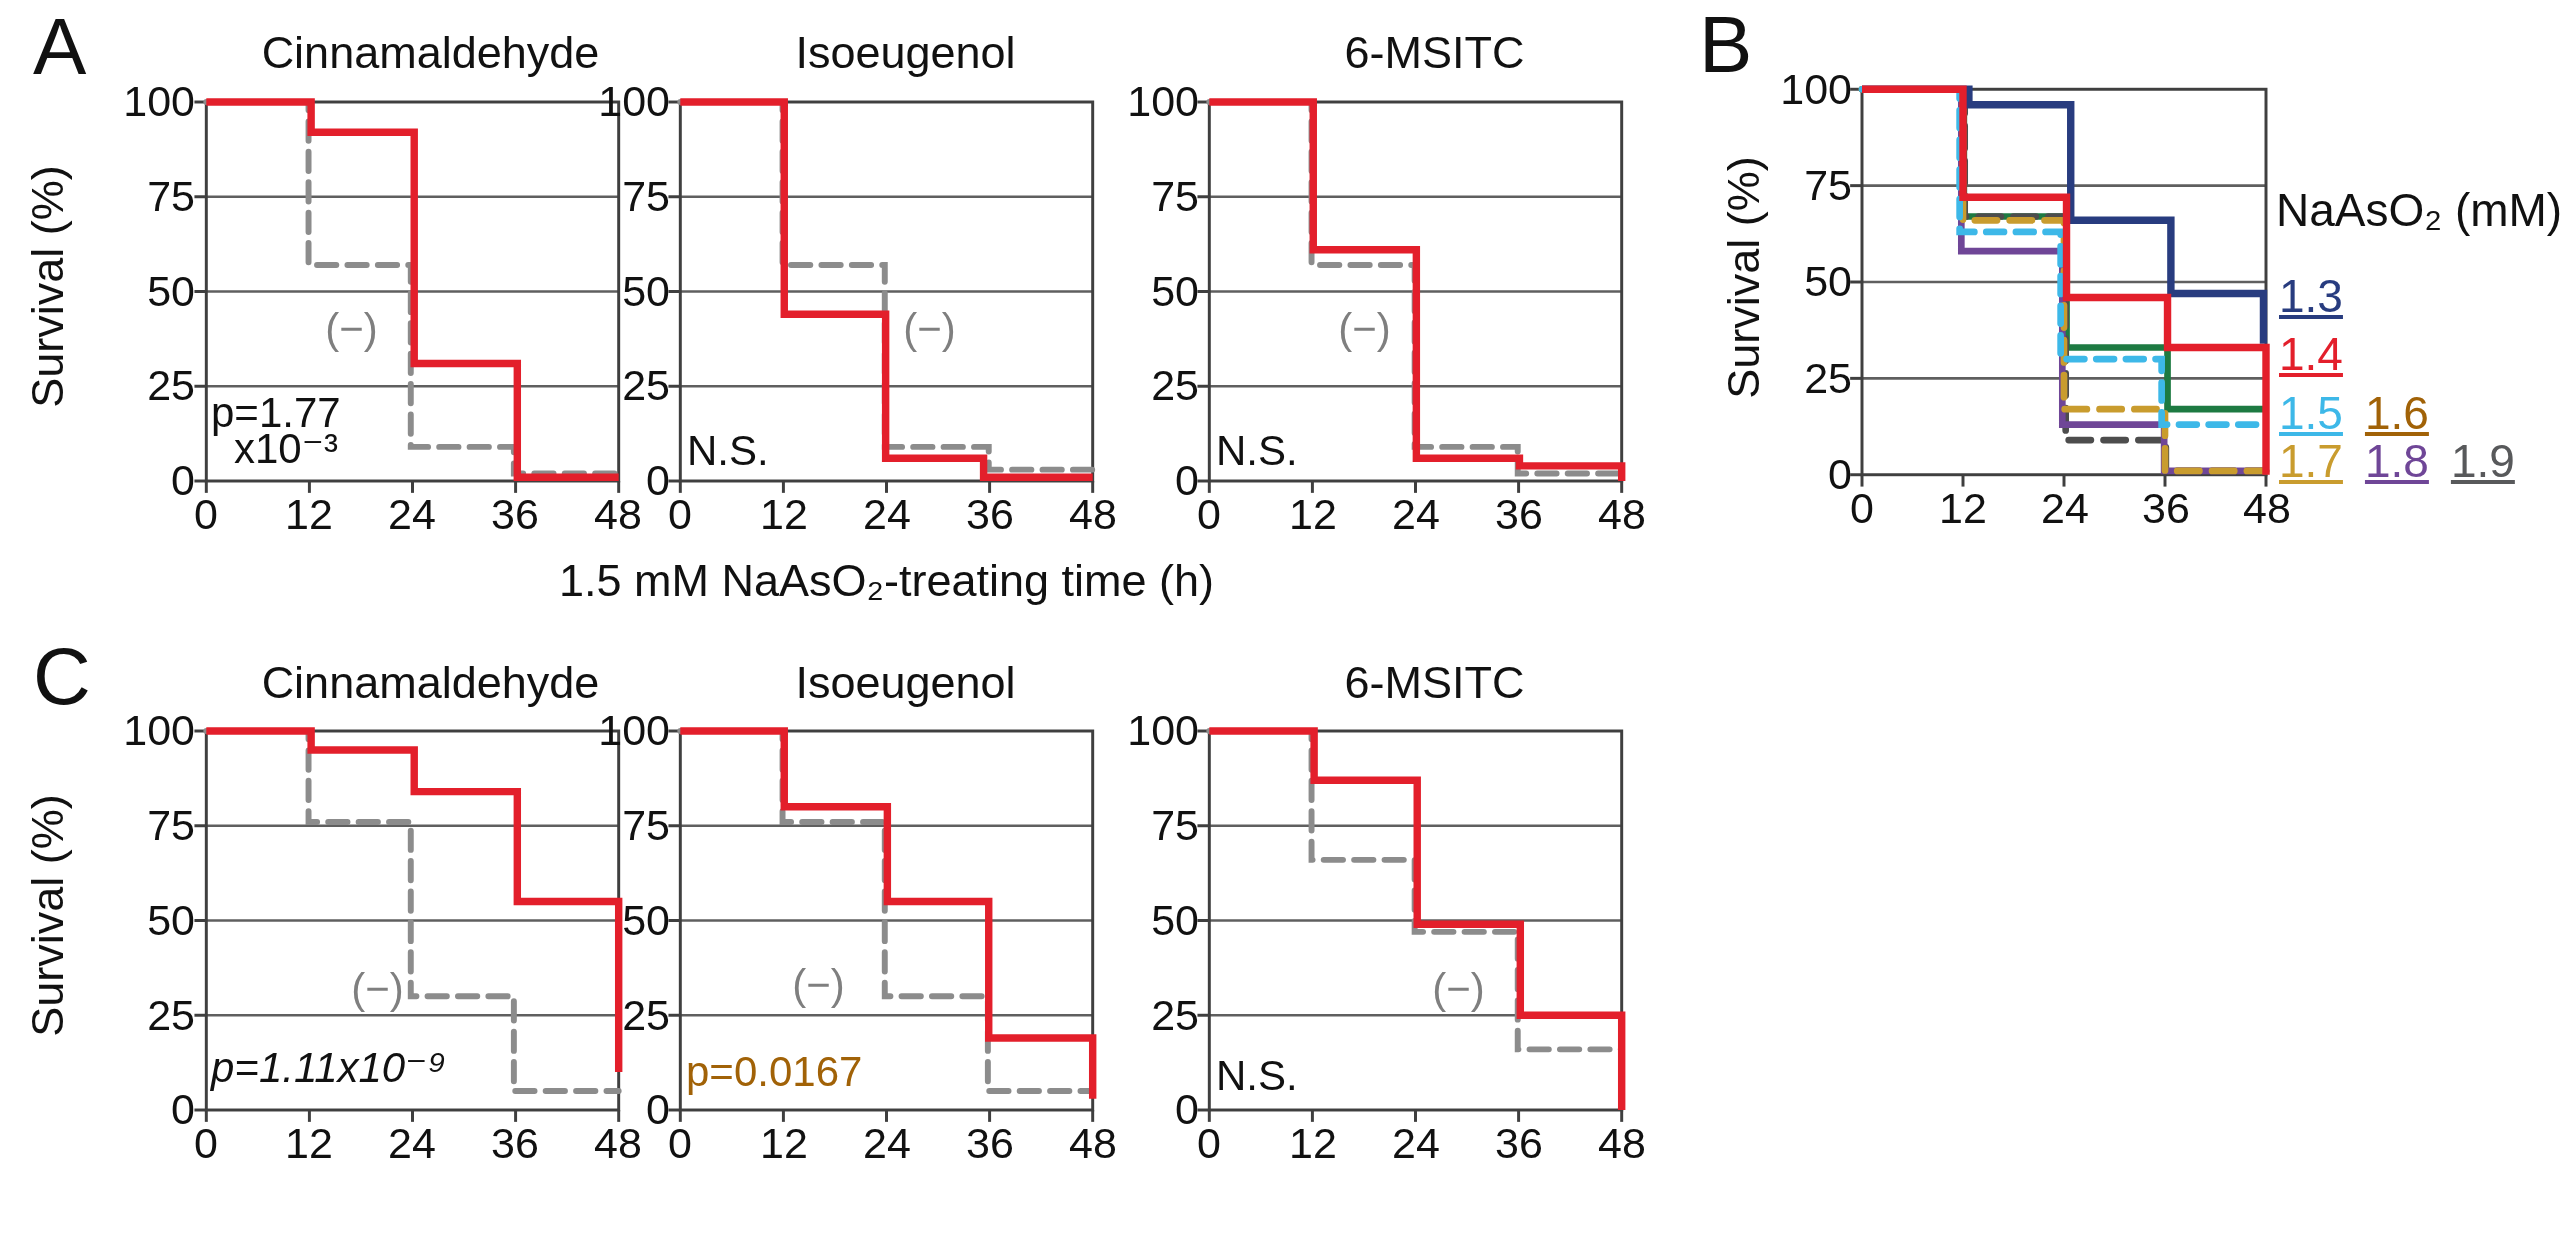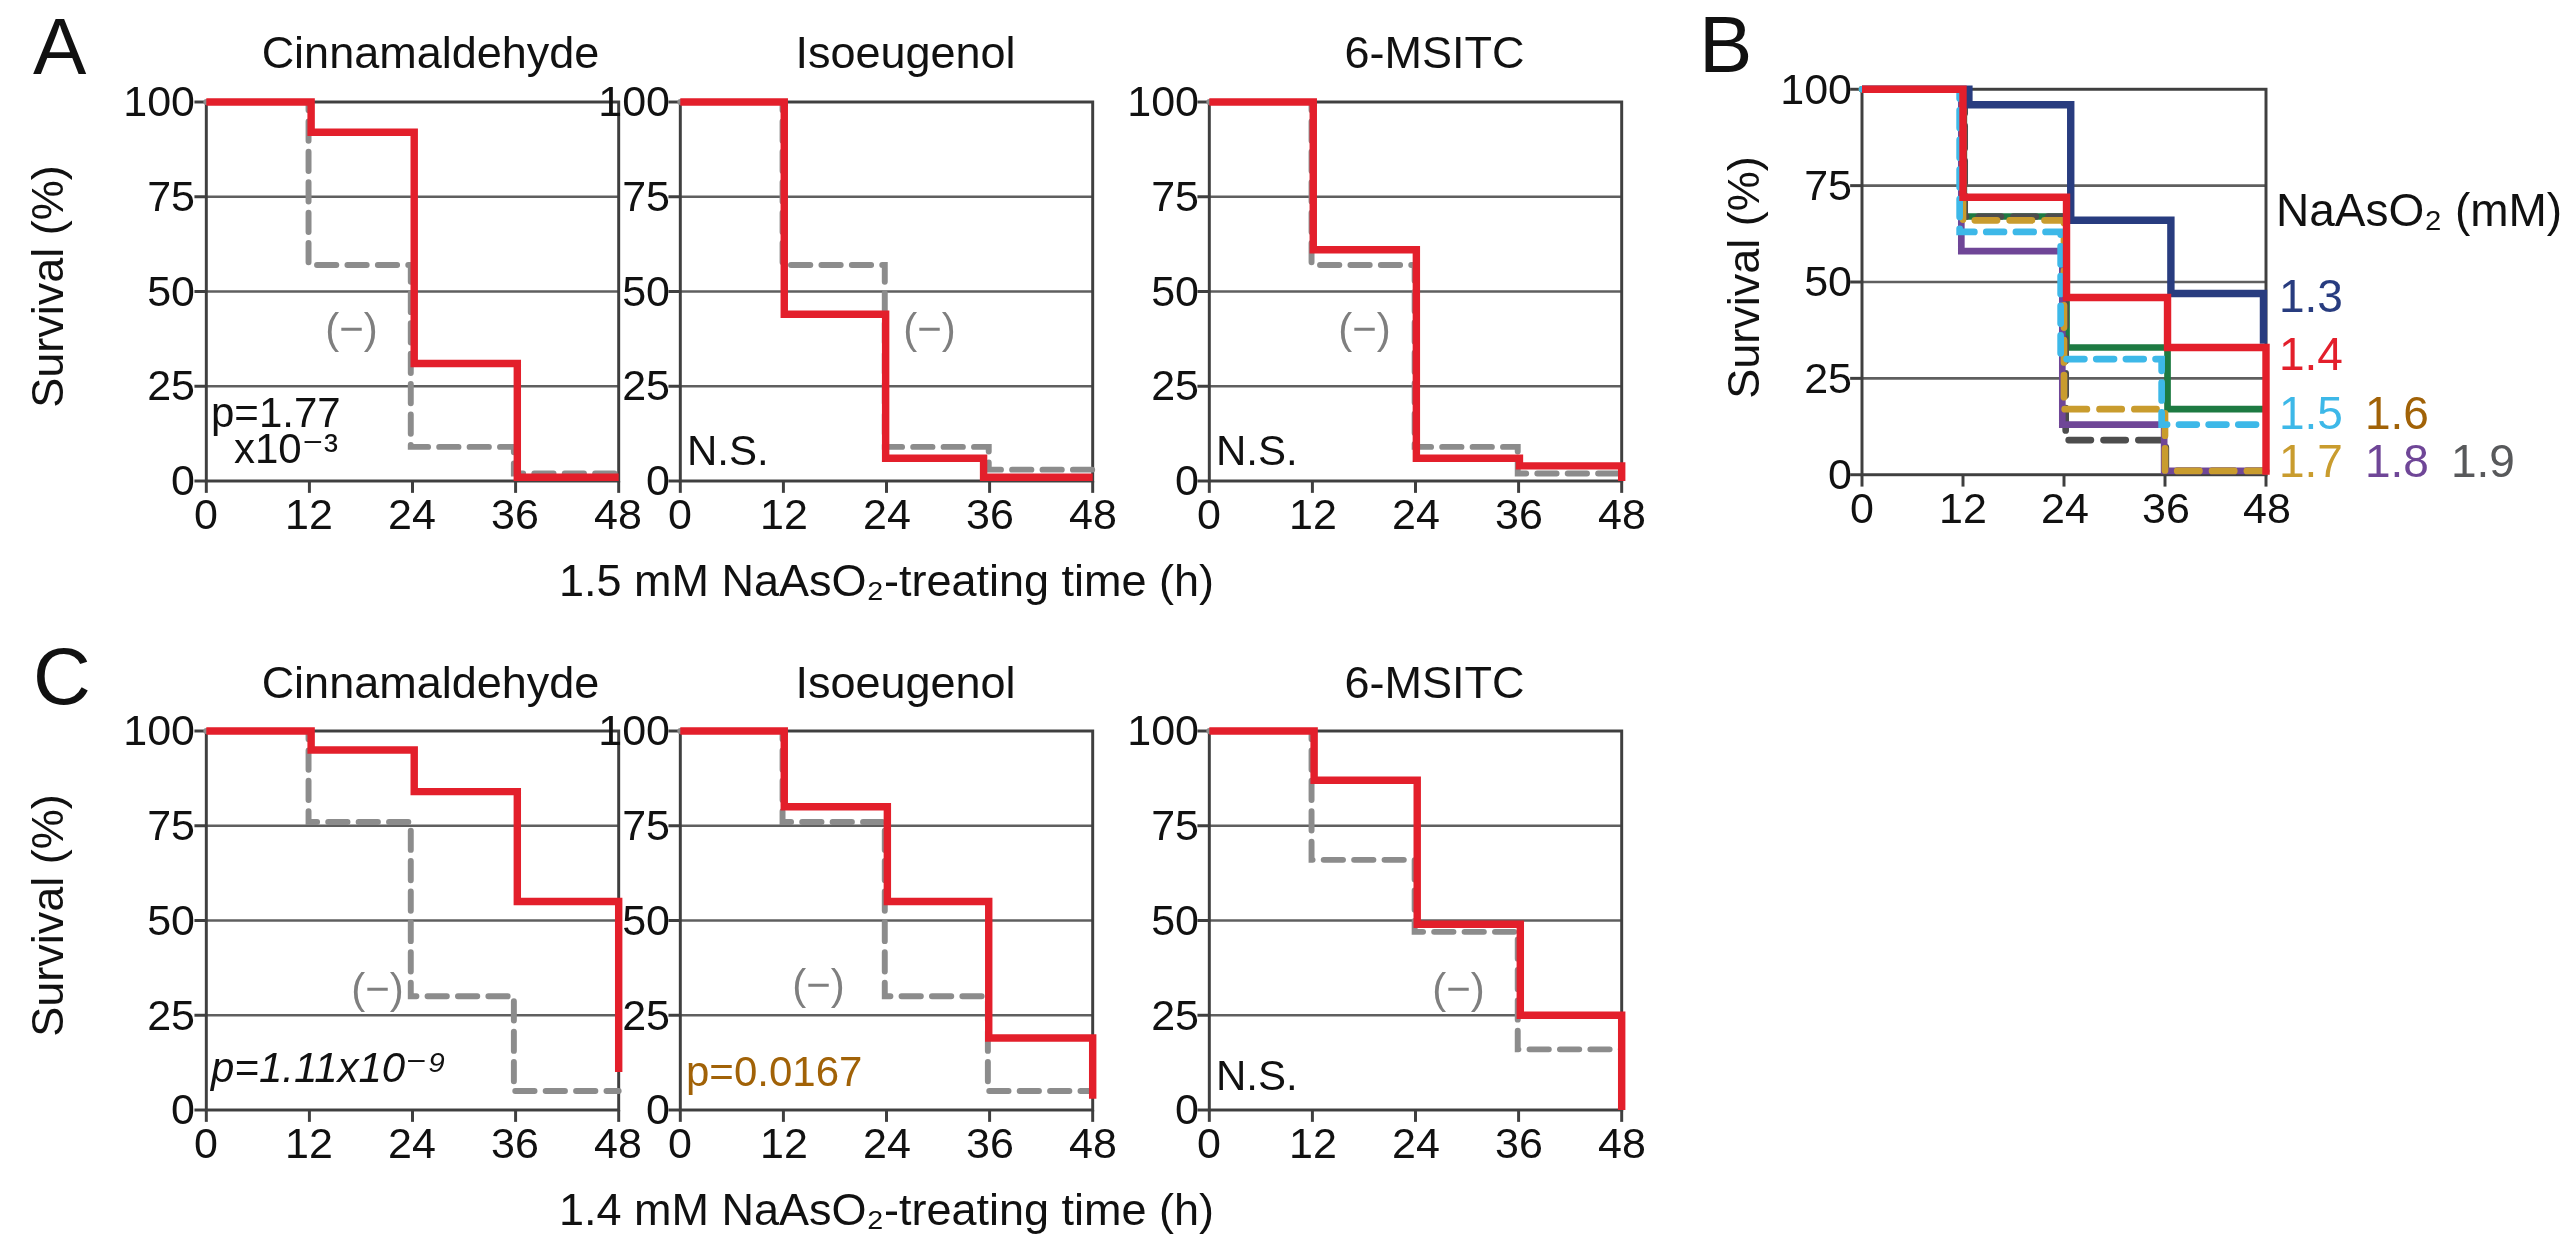--- a/index.html
+++ b/index.html
@@ -8,37 +8,36 @@
   .panel-letter{position:absolute;font-size:80px;line-height:1;color:#111111;}
   .chart-title{position:absolute;font-size:45px;line-height:1;text-align:center;width:475px;white-space:nowrap;}
   .tick{position:absolute;font-size:43px;line-height:1;color:#111111;}
   .ytick{width:98px;text-align:right;}
   .xtick{width:104px;text-align:center;}
   .axis-xlabel{position:absolute;font-size:45px;line-height:1;text-align:center;white-space:nowrap;}
   .ylabel{position:absolute;font-size:45px;line-height:1;width:519px;text-align:center;transform:rotate(-90deg);}
   .ann{position:absolute;font-size:42px;line-height:1;white-space:nowrap;}
   .legend-title{position:absolute;font-size:46px;line-height:1;white-space:nowrap;}
   .legend-row{position:absolute;font-size:46px;line-height:1;white-space:nowrap;}
-  .legend-item{display:inline-block;margin-right:22px;}
+  .legend-item{display:inline-block;margin-right:22px;text-decoration:underline;}
   svg.plot{position:absolute;overflow:visible;}
 </style>
 </head>
 <body>
 
 <div id="figure">
   <div class="panel-letter" style="left:33px;top:7.4px">A</div>
   <div class="panel-letter" style="left:1699px;top:4.5px">B</div>
   <div class="panel-letter" style="left:33px;top:637px">C</div>
 
   <div class="ylabel" style="left:-212px;top:264px">Survival (%)</div>
   <div class="ylabel" style="left:1484px;top:255px">Survival (%)</div>
   <div class="ylabel" style="left:-212px;top:893px">Survival (%)</div>
 
   <div class="axis-xlabel" style="left:367px;top:558px;width:1039px">1.5 mM NaAsO₂-treating time (h)</div>
-  <div class="axis-xlabel" style="left:367px;top:1187px;width:1039px">1.4 mM NaAsO₂-treating time (h)</div>
 
   <div class="legend-title" style="left:2276px;top:187px">NaAsO₂ (mM)</div>
 <div class="chart-title" style="left: 193px; top: 30px;">Cinnamaldehyde</div>
     <div class="tick ytick" style="left: 97px; top: 459px;">0</div>
     <div class="tick ytick" style="left: 97px; top: 364px;">25</div>
     <div class="tick ytick" style="left: 97px; top: 270px;">50</div>
     <div class="tick ytick" style="left: 97px; top: 175px;">75</div>
     <div class="tick ytick" style="left: 97px; top: 80px;">100</div>
     <div class="tick xtick" style="left: 154px; top: 493px;">0</div>
     <div class="tick xtick" style="left: 257px; top: 493px;">12</div>

